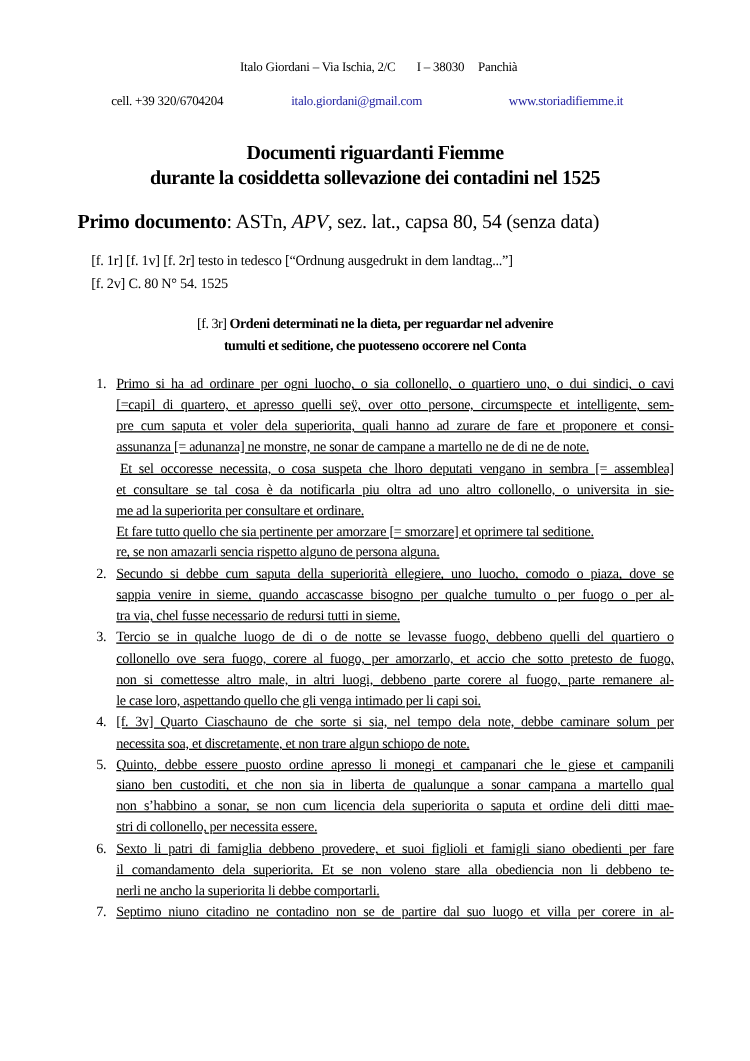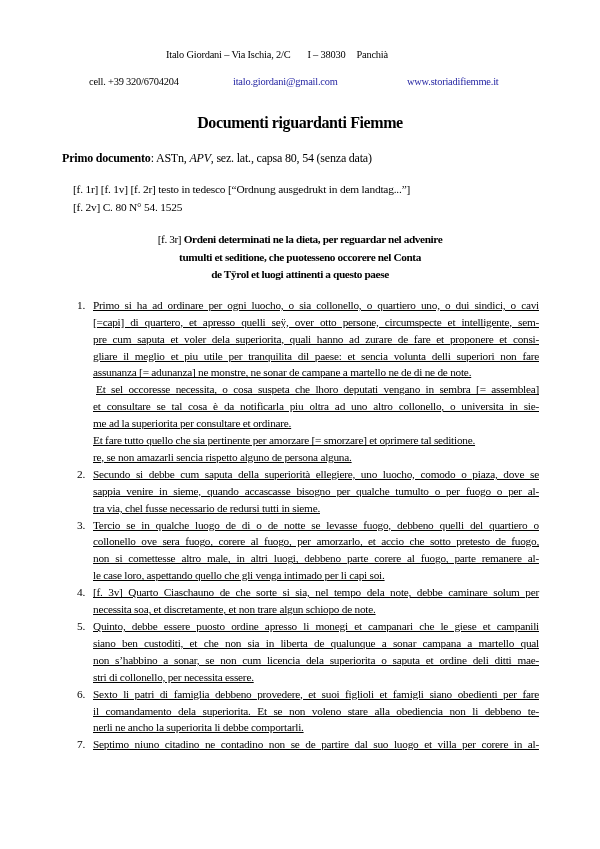--- a/index.html
+++ b/index.html
@@ -10,21 +10,21 @@
     background: #ffffff;
     color: #000000;
     font-family: "Liberation Serif", serif;
     letter-spacing: -0.2px;
     overflow: hidden;
     margin: 0 auto;
   }
   
   .h-row1 {
     position: absolute;
-    left: 166px;
+    left: 192px;
     top: 49px;
     font-size: 10.4px;
     white-space: nowrap;
   }
   .h-row1 .postal { margin-left: 17px; }
   .h-row1 .town   { margin-left: 11px; }
   .h-row2 {
     position: absolute;
     left: 0; top: 76px;
     width: 587px;
@@ -43,21 +43,21 @@
   .title {
     margin: 113px 0 0 0;
     text-align: center;
     font-weight: bold;
     font-size: 16px;
     letter-spacing: -0.4px;
     line-height: 20px;
   }
   .docref {
     margin: 17px 0 0 62px;
-    font-size: 12px;
+    font-size: 16px;
     line-height: 16px;
   }
   .folio {
     margin: 15px 0 0 73px;
     font-size: 11.4px;
     line-height: 17.5px;
   }
   .heading {
     margin: 15px 0 0 0;
     text-align: center;
@@ -100,43 +100,42 @@
   </div>
 
   <div class="h-row2">
     <span class="phone">cell. +39 320/6704204</span>
     <a class="email link">italo.giordani@gmail.com</a>
     <a class="website link">www.storiadifiemme.it</a>
   </div>
 
   <div class="title">
     <div>Documenti riguardanti Fiemme</div>
+    <div>durante la cosiddetta sollevazione dei contadini nel 1525</div>
   </div>
 
   <p class="docref"><b>Primo documento</b><span>: ASTn, </span><i>APV</i><span>, sez. lat., capsa 80, 54 (senza data)</span></p>
 
   <div class="folio">
     <div>[f. 1r] [f. 1v] [f. 2r] testo in tedesco [“Ordnung ausgedrukt in dem landtag...”]</div>
     <div>[f. 2v] C. 80 N° 54. 1525</div>
   </div>
 
   <div class="heading">
     <div><span class="normal">[f. 3r] </span><span>Ordeni determinati ne la dieta, per reguardar nel advenire</span></div>
     <div>tumulti et seditione, che puotesseno occorere nel Conta</div>
-    <div>de Tÿrol et luogi attinenti a questo paese</div>
   </div>
 
   <div class="list" id="doc-list">
       <div class="item">
         <span class="num">1.</span>
         <div class="body">
           <div class="tline">Primo si ha ad ordinare per ogni luocho, o sia collonello, o quartiero uno, o dui sindici, o cavi</div>
           <div class="tline">[=capi] di quartero, et apresso quelli seÿ, over otto persone, circumspecte et intelligente, sem-</div>
           <div class="tline">pre cum saputa et voler dela superiorita, quali hanno ad zurare de fare et proponere et consi-</div>
-          <div class="tline">gliare il meglio et piu utile per tranquilita dil paese: et sencia volunta delli superiori non fare</div>
           <div class="tline last">assunanza [= adunanza] ne monstre, ne sonar de campane a martello ne de di ne de note.</div>
           <div class="tline ind">Et sel occoresse necessita, o cosa suspeta che lhoro deputati vengano in sembra [= assemblea]</div>
           <div class="tline">et consultare se tal cosa è da notificarla piu oltra ad uno altro collonello, o universita in sie-</div>
           <div class="tline last">me ad la superiorita per consultare et ordinare.</div>
           <div class="tline last">Et fare tutto quello che sia pertinente per amorzare [= smorzare] et oprimere tal seditione.</div>
           <div class="tline last">re, se non amazarli sencia rispetto alguno de persona alguna.</div>
         </div>
       </div>
       <div class="item">
         <span class="num">2.</span>

